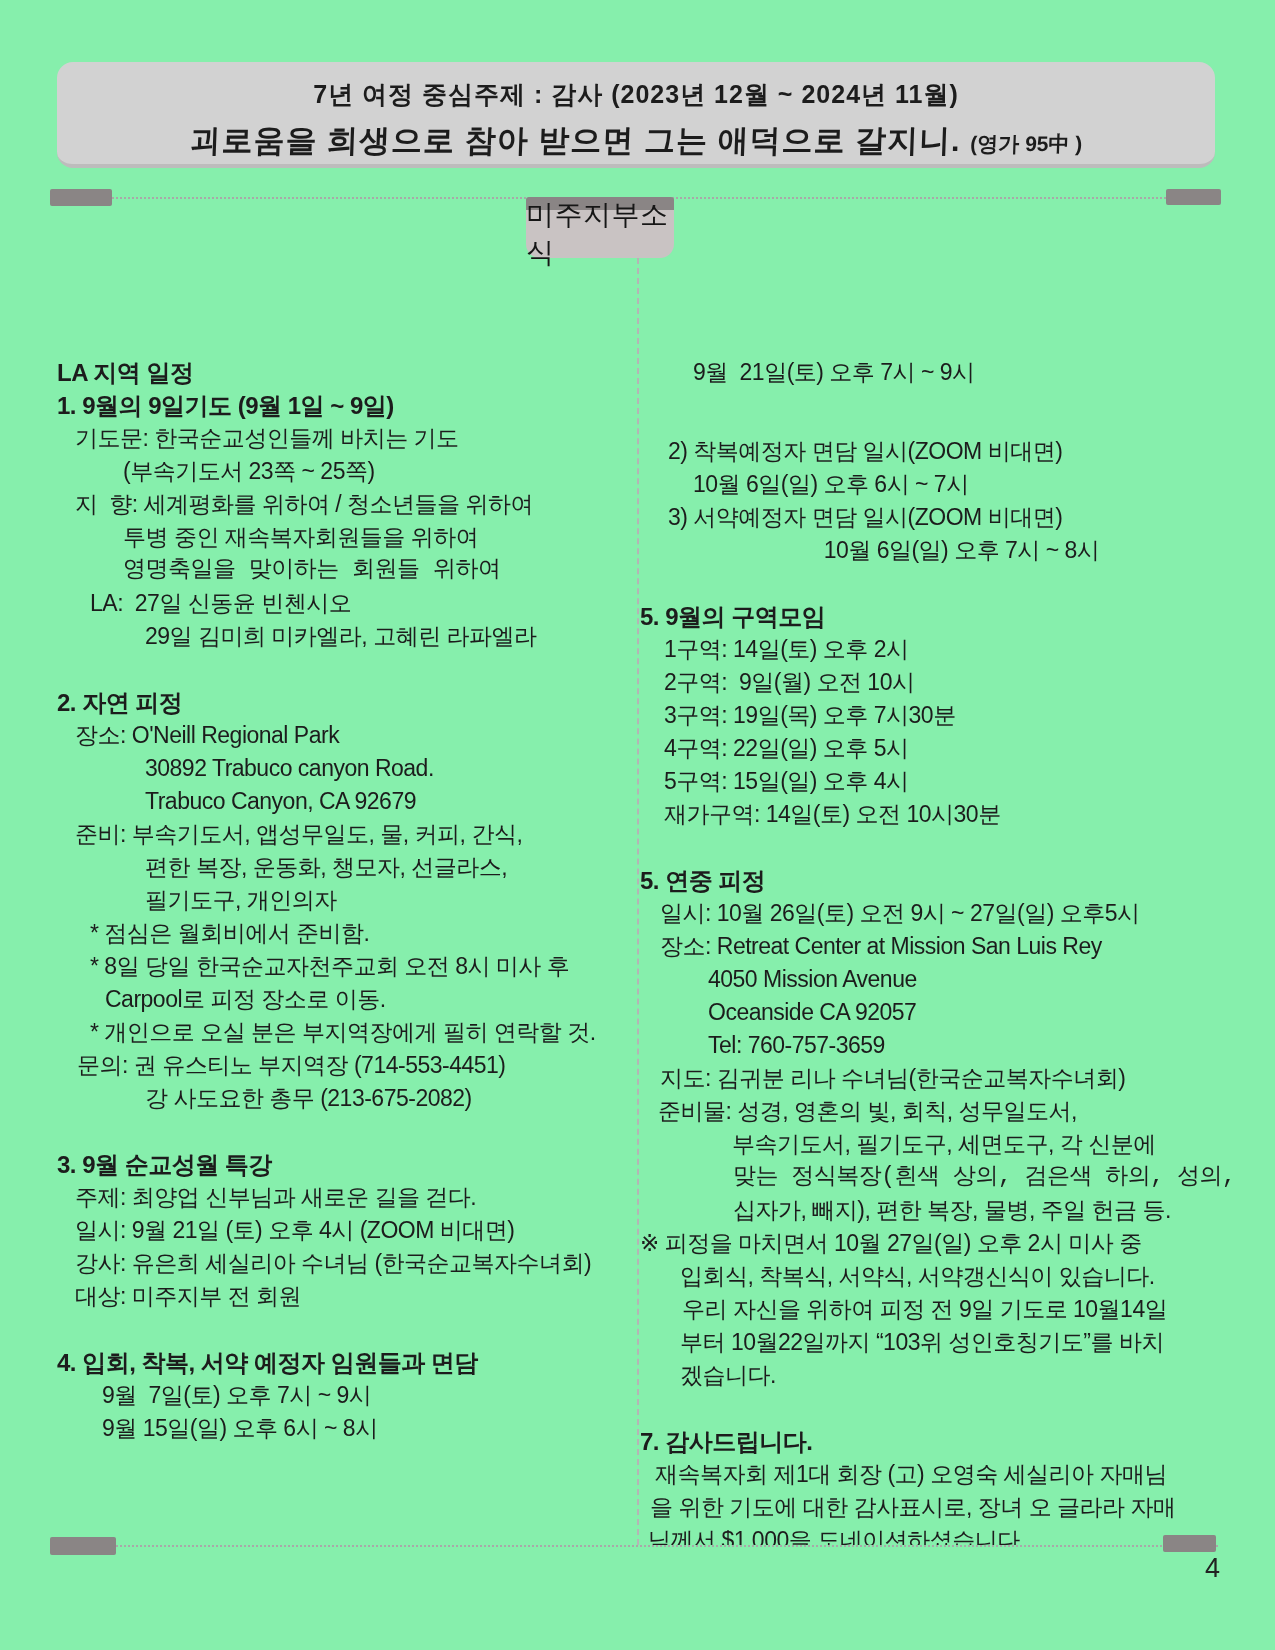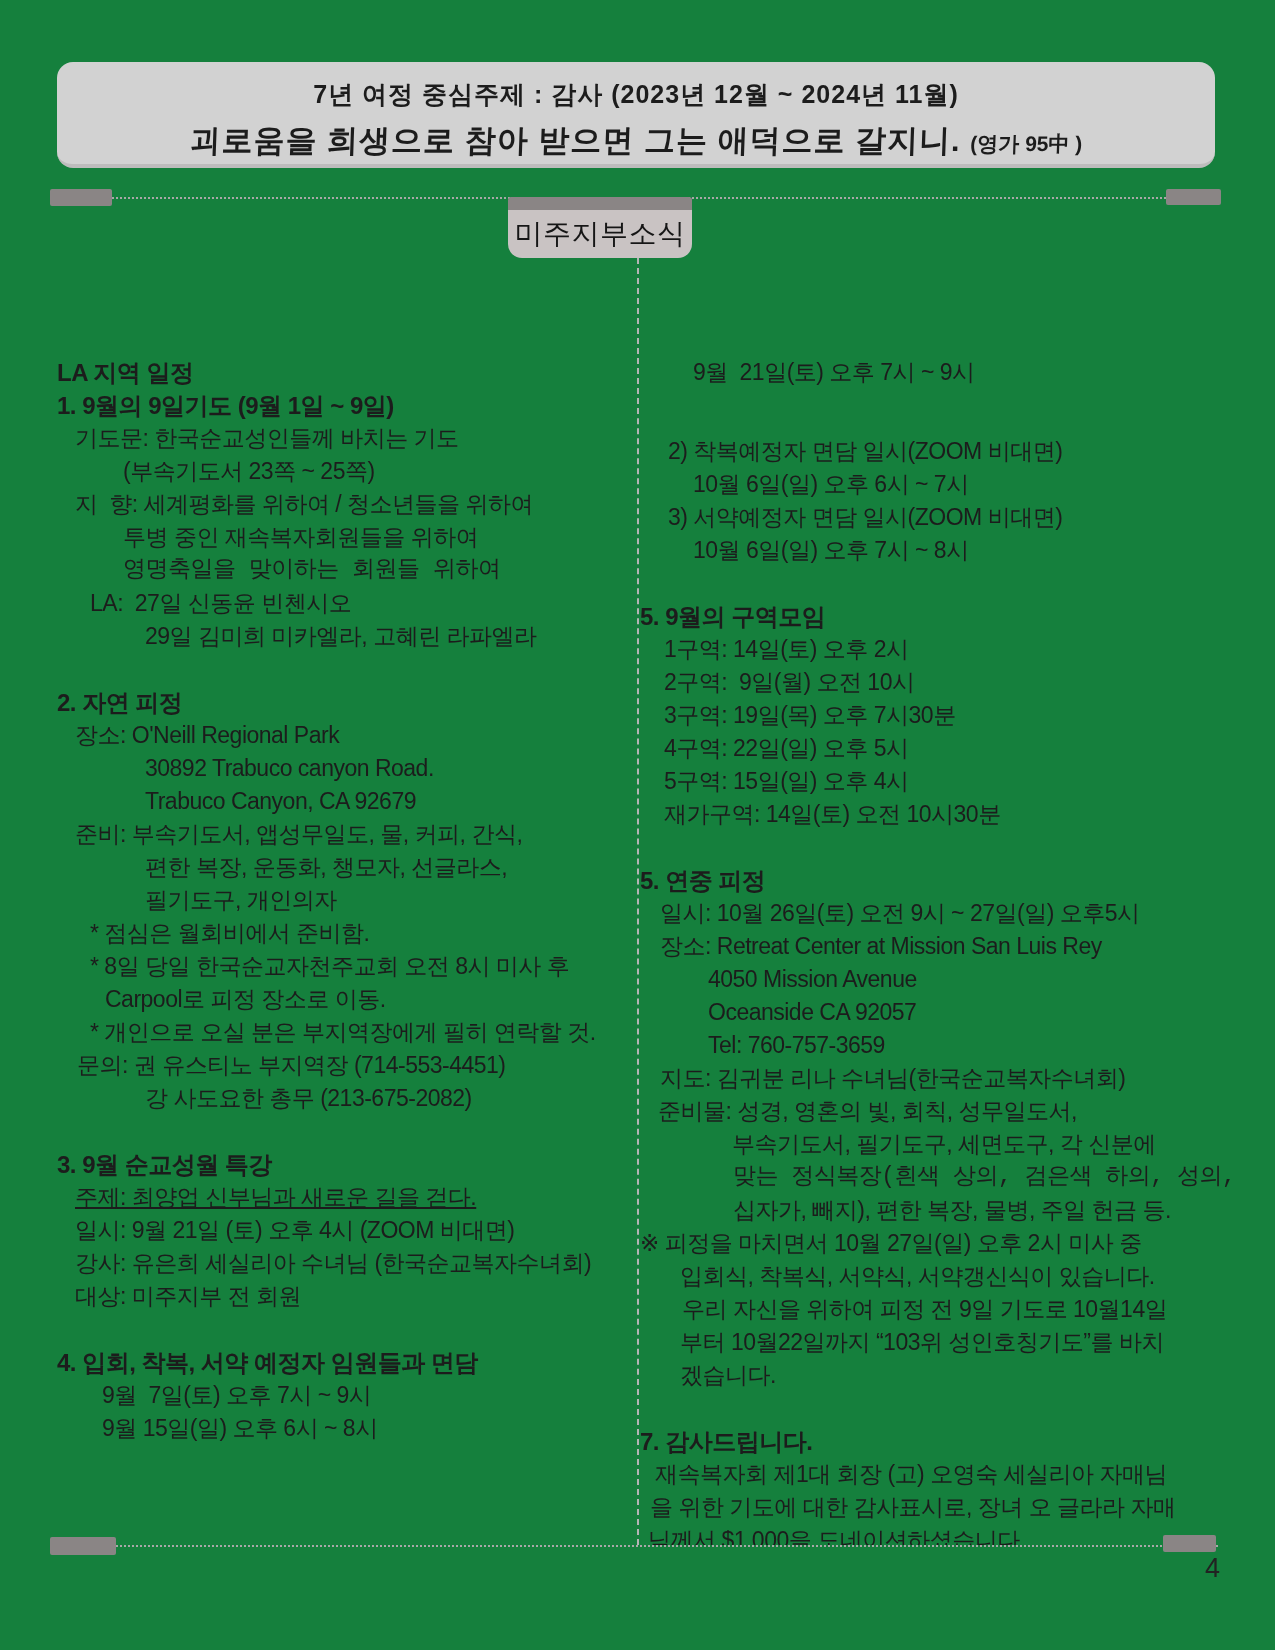--- a/index.html
+++ b/index.html
@@ -1,17 +1,17 @@
 <!DOCTYPE html>
 <html><head>
 <meta charset="utf-8">
 <style>
   html,body { margin:0; padding:0; background:#ffffff; }
   #page {
-    position:relative; width:1275px; height:1650px; background:#15803d;
+    position:relative; width:1275px; height:1650px; background:#86efac;
     font-family:"Liberation Sans","DejaVu Sans",sans-serif; color:#1c1c1c;
     overflow:hidden;
   }
 
   
   .banner {
     position:absolute; left:57px; top:62px; width:1158px; height:102px;
     background:#d2d2d2; border-radius:16px; border-bottom:4px solid #bdbcbc;
     text-align:center;
   }
@@ -31,21 +31,21 @@
   }
   .rule.top { top:197px; }
   .rule.bottom { top:1545px; }
   .cap { position:absolute; background:#8a8585; border-radius:2px; }
   .cap.tl { left:50px;  top:189px;  width:62px; height:17px; }
   .cap.tr { left:1166px; top:189px; width:55px; height:16px; }
   .cap.bl { left:50px;  top:1537px; width:66px; height:18px; }
   .cap.br { left:1163px; top:1535px; width:53px; height:17px; }
 
   .section-tab {
-    position:absolute; left:508px; top:197px; width:184px; height:61px;
+    position:absolute; left:526px; top:197px; width:148px; height:61px;
   }
   .section-tab .tab-top {
     height:13px; background:#8a8585; border-radius:3px 3px 0 0;
   }
   .section-tab .tab-body {
     height:48px; background:#c9c3c3; border-radius:0 0 14px 14px;
     display:flex; align-items:center; justify-content:center;
   }
   .section-tab .tab-label { font-size:28px; font-weight:500; color:#161616; letter-spacing:0.5px; }
 
@@ -120,35 +120,35 @@
       <div class="line" style="padding-left: 88px;">편한 복장, 운동화, 챙모자, 선글라스,</div>
       <div class="line" style="padding-left: 88px;">필기도구, 개인의자</div>
       <div class="line" style="padding-left: 33px;">* 점심은 월회비에서 준비함.</div>
       <div class="line" style="padding-left: 33px;">* 8일 당일 한국순교자천주교회 오전 8시 미사 후</div>
       <div class="line" style="padding-left: 48px;">Carpool로 피정 장소로 이동.</div>
       <div class="line" style="padding-left: 33px;">* 개인으로 오실 분은 부지역장에게 필히 연락할 것.</div>
       <div class="line" style="padding-left: 20px;">문의: 권 유스티노 부지역장 (714-553-4451)</div>
       <div class="line" style="padding-left: 88px;">강 사도요한 총무 (213-675-2082)</div>
       <div class="line" style="padding-left: 0px;"></div>
       <div class="line bold" style="padding-left: 0px;">3. 9월 순교성월 특강</div>
-      <div class="line" style="padding-left: 18px; text-decoration: underline;">주제: 최양업 신부님과 새로운 길을 걷다.</div>
+      <div class="line" style="padding-left: 18px;">주제: 최양업 신부님과 새로운 길을 걷다.</div>
       <div class="line" style="padding-left: 18px;">일시: 9월 21일 (토) 오후 4시 (ZOOM 비대면)</div>
       <div class="line" style="padding-left: 18px;">강사: 유은희 세실리아 수녀님 (한국순교복자수녀회)</div>
       <div class="line" style="padding-left: 18px;">대상: 미주지부 전 회원</div>
       <div class="line" style="padding-left: 0px;"></div>
       <div class="line bold" style="padding-left: 0px;">4. 입회, 착복, 서약 예정자 임원들과 면담</div>
       <div class="line" style="padding-left: 45px;">9월  7일(토) 오후 7시 ~ 9시</div>
       <div class="line" style="padding-left: 45px;">9월 15일(일) 오후 6시 ~ 8시</div>
     </div>
   <div class="col right">
       <div class="line" style="padding-left: 53px;">9월  21일(토) 오후 7시 ~ 9시</div>
       <div class="line" style="padding-left: 28px; margin-top: 46px;">2) 착복예정자 면담 일시(ZOOM 비대면)</div>
       <div class="line" style="padding-left: 53px;">10월 6일(일) 오후 6시 ~ 7시</div>
       <div class="line" style="padding-left: 28px;">3) 서약예정자 면담 일시(ZOOM 비대면)</div>
-      <div class="line" style="padding-left: 53px;">10월 6일(일) 오후 7시 ~ 8시</div>
+      <div class="line" style="padding-left: 53px; text-align: center;">10월 6일(일) 오후 7시 ~ 8시</div>
       <div class="line" style="padding-left: 0px;"></div>
       <div class="line bold" style="padding-left: 0px;">5. 9월의 구역모임</div>
       <div class="line" style="padding-left: 24px;">1구역: 14일(토) 오후 2시</div>
       <div class="line" style="padding-left: 24px;">2구역:  9일(월) 오전 10시</div>
       <div class="line" style="padding-left: 24px;">3구역: 19일(목) 오후 7시30분</div>
       <div class="line" style="padding-left: 24px;">4구역: 22일(일) 오후 5시</div>
       <div class="line" style="padding-left: 24px;">5구역: 15일(일) 오후 4시</div>
       <div class="line" style="padding-left: 24px;">재가구역: 14일(토) 오전 10시30분</div>
       <div class="line" style="padding-left: 0px;"></div>
       <div class="line bold" style="padding-left: 0px;">5. 연중 피정</div>

